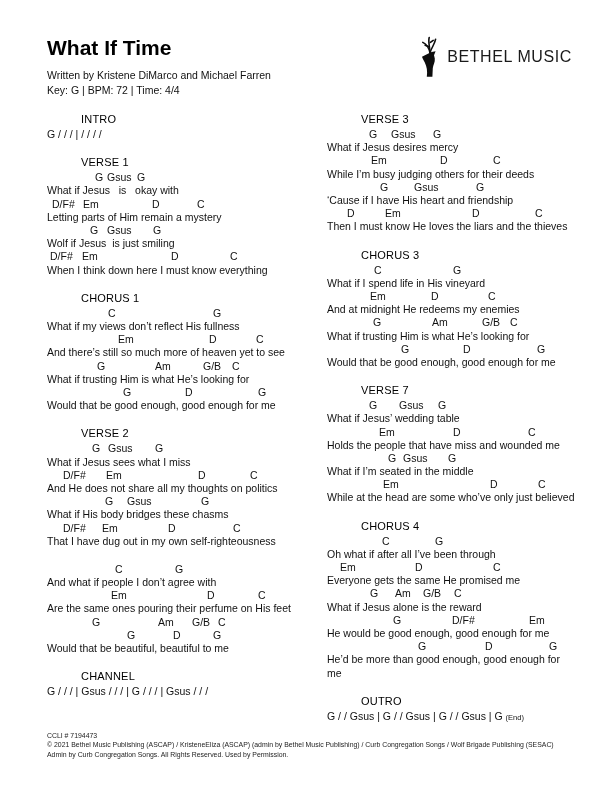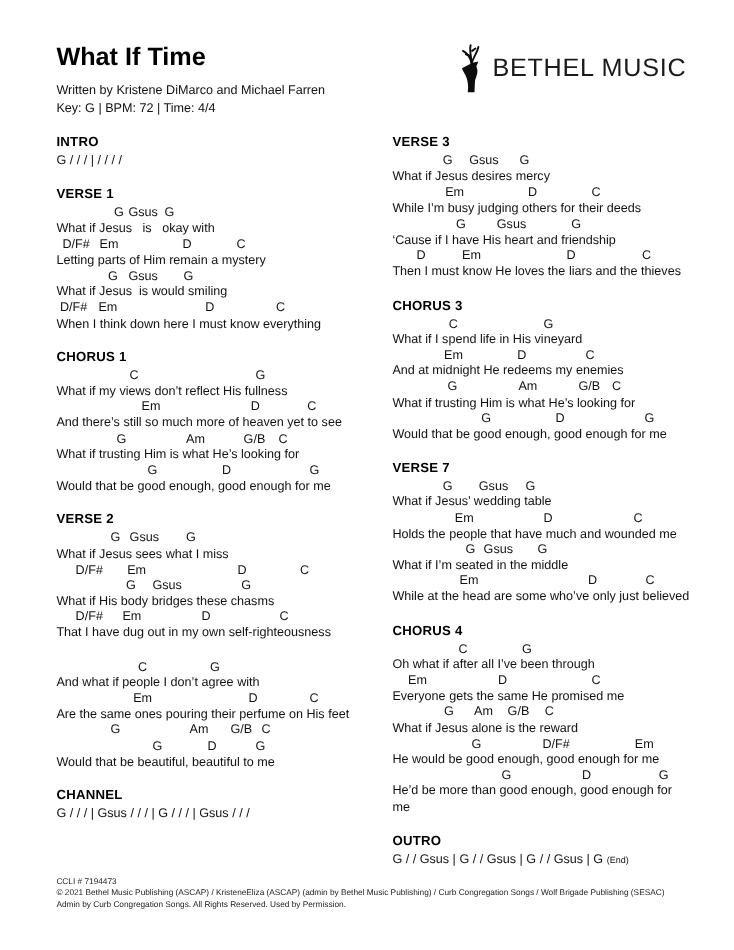--- a/index.html
+++ b/index.html
@@ -6,26 +6,26 @@
   .page {
     position:relative; width:612px; height:792px; background:#fff;
     font-family:"Liberation Sans", sans-serif; color:#111; overflow:hidden;
   }
   .header { position:absolute; top:36px; left:47px; right:40px; display:flex; justify-content:space-between; align-items:flex-start; }
   .title-block h1 { margin:0 0 8px 0; font-size:21px; font-weight:bold; color:#000; }
   .sub { font-size:10.5px; line-height:15px; color:#111; }
   .logo { display:flex; align-items:center; margin-top:0px; }
   .deer { display:inline-block; width:24px; height:42px; }
   .deer svg { width:24px; height:42px; }
-  .brand { font-size:21px; letter-spacing:0.6px; margin-left:5px; color:#1a1a1a; font-weight:400; white-space:nowrap; }
+  .brand { font-size:16px; letter-spacing:0.6px; margin-left:5px; color:#1a1a1a; font-weight:400; white-space:nowrap; }
   .columns { position:absolute; top:113px; left:47px; display:flex; gap:20px; }
   .col { width:260px; }
   .col + .col { width:253px; }
   .section { margin-bottom:15px; }
-  .section-title { font-size:11px; font-weight:bold; height:13px; margin-bottom:2px; letter-spacing:0.2px; color:#000; }
+  .section-title { font-size:11px; font-weight:normal; height:13px; margin-bottom:2px; letter-spacing:0.2px; color:#000;margin-left:34px; }
   .chord-row { position:relative; height:13.2px; font-size:10.5px; color:#111; }
   .chord { position:absolute; top:0; white-space:pre; }
   .lyric { font-size:10.5px; line-height:13.2px; min-height:13.2px; white-space:pre-wrap; color:#111; }
   .progression { font-size:10.5px; line-height:13.2px; color:#111; white-space:pre; }
   .small { font-size:7.5px; }
   .footer { position:absolute; left:47px; bottom:33px; }
   .ccli { font-size:6.9px; line-height:9.5px; color:#222; }
   .copyright { font-size:6.9px; line-height:9.5px; width:516px; color:#222; }
 </style>
 </head>
@@ -75,21 +75,21 @@
             <span class="chord" style="left: 36px;">Em</span>
             <span class="chord" style="left: 105px;">D</span>
             <span class="chord" style="left: 150px;">C</span>
           </div>
           <div class="lyric">Letting parts of Him remain a mystery</div>
           <div class="chord-row">
             <span class="chord" style="left: 43px;">G</span>
             <span class="chord" style="left: 60px;">Gsus</span>
             <span class="chord" style="left: 106px;">G</span>
           </div>
-          <div class="lyric">What if Jesus  is would smiling</div>
+          <div class="lyric">Wolf if Jesus  is just smiling</div>
           <div class="chord-row">
             <span class="chord" style="left: 3px;">D/F#</span>
             <span class="chord" style="left: 35px;">Em</span>
             <span class="chord" style="left: 124px;">D</span>
             <span class="chord" style="left: 183px;">C</span>
           </div>
           <div class="lyric">When I think down here I must know everything</div>
         </div>
         <div class="section">
           <div class="section-title">CHORUS 1</div>
@@ -125,20 +125,21 @@
             <span class="chord" style="left: 61px;">Gsus</span>
             <span class="chord" style="left: 108px;">G</span>
           </div>
           <div class="lyric">What if Jesus sees what I miss</div>
           <div class="chord-row">
             <span class="chord" style="left: 16px;">D/F#</span>
             <span class="chord" style="left: 59px;">Em</span>
             <span class="chord" style="left: 151px;">D</span>
             <span class="chord" style="left: 203px;">C</span>
           </div>
+          <div class="lyric">And He does not share all my thoughts on politics</div>
           <div class="chord-row">
             <span class="chord" style="left: 58px;">G</span>
             <span class="chord" style="left: 80px;">Gsus</span>
             <span class="chord" style="left: 154px;">G</span>
           </div>
           <div class="lyric">What if His body bridges these chasms</div>
           <div class="chord-row">
             <span class="chord" style="left: 16px;">D/F#</span>
             <span class="chord" style="left: 55px;">Em</span>
             <span class="chord" style="left: 121px;">D</span>
@@ -238,21 +239,21 @@
             <span class="chord" style="left: 42px;">G</span>
             <span class="chord" style="left: 72px;">Gsus</span>
             <span class="chord" style="left: 111px;">G</span>
           </div>
           <div class="lyric">What if Jesus’ wedding table</div>
           <div class="chord-row">
             <span class="chord" style="left: 52px;">Em</span>
             <span class="chord" style="left: 126px;">D</span>
             <span class="chord" style="left: 201px;">C</span>
           </div>
-          <div class="lyric">Holds the people that have much and wounded me</div>
+          <div class="lyric">Holds the people that have miss and wounded me</div>
           <div class="chord-row">
             <span class="chord" style="left: 61px;">G</span>
             <span class="chord" style="left: 76px;">Gsus</span>
             <span class="chord" style="left: 121px;">G</span>
           </div>
           <div class="lyric">What if I’m seated in the middle</div>
           <div class="chord-row">
             <span class="chord" style="left: 56px;">Em</span>
             <span class="chord" style="left: 163px;">D</span>
             <span class="chord" style="left: 211px;">C</span>

